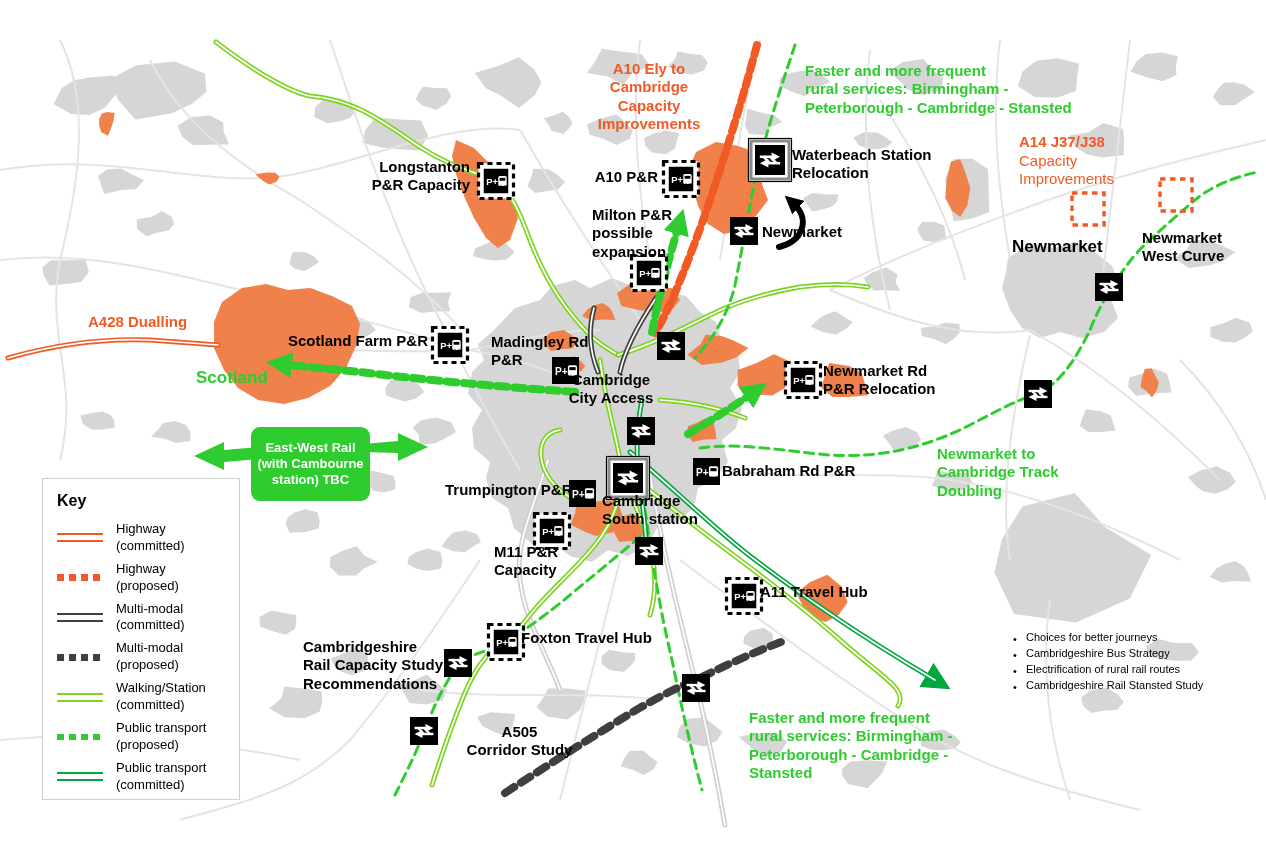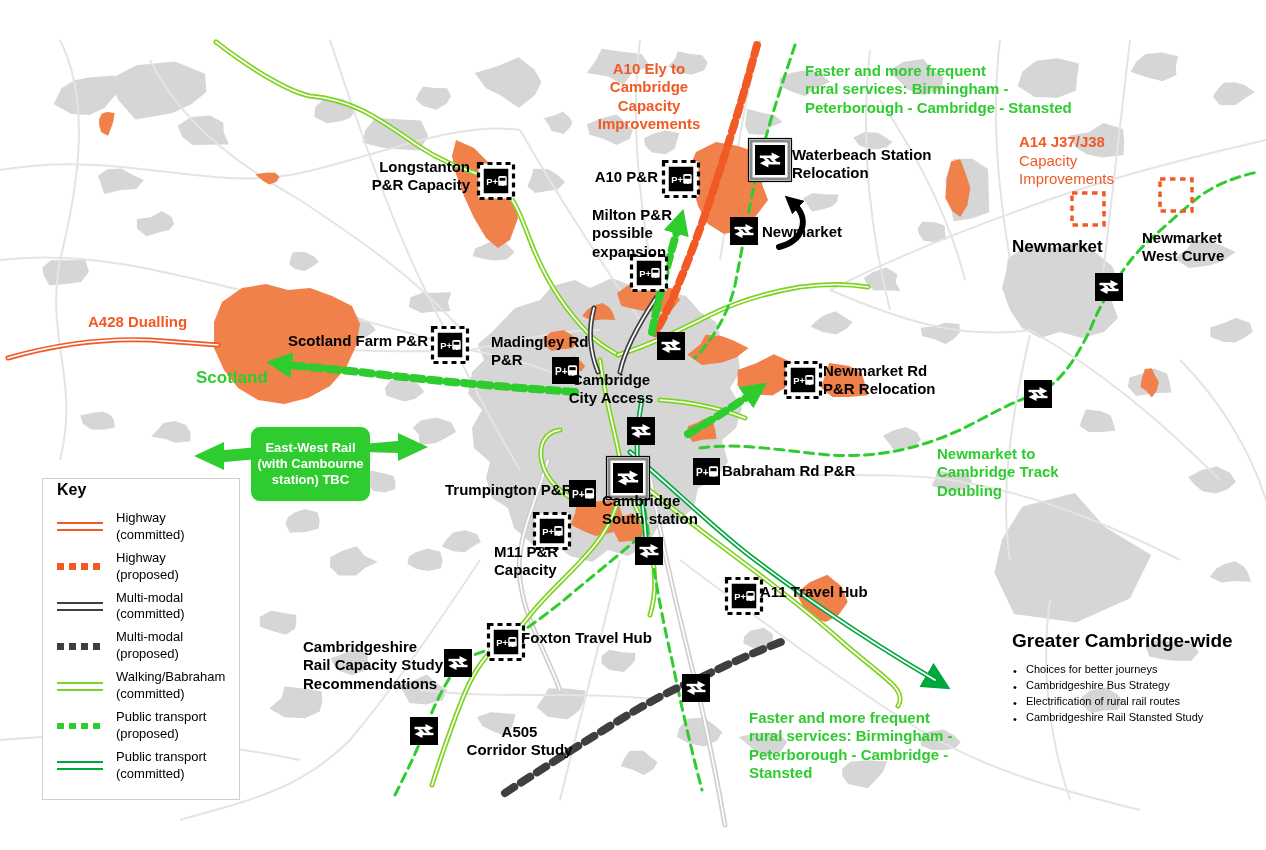--- a/index.html
+++ b/index.html
@@ -28,21 +28,21 @@
   .lbl.g{color:#2ECC2E;}
   .lbl.rt{text-align:right;}
   .lbl.ct{text-align:center;}
   .lbl.s17{font-size:17px;}
   .lbl.reg{font-weight:normal;}
   .ewr-box{position:absolute;left:251px;top:427px;width:119px;height:74px;background:#2ECC2E;
        border-radius:9px;display:flex;align-items:center;justify-content:center;text-align:center;
        color:#fff;font-weight:bold;font-size:13px;line-height:1.25;white-space:pre-line;}
   
   #key{position:absolute;left:42px;top:478px;width:198px;height:322px;background:#fff;
-       border:1.5px solid #CFCFCF;box-sizing:border-box;padding:2px 14px;}
+       border:1.5px solid #CFCFCF;box-sizing:border-box;padding:13px 14px;}
   #key .ktitle{font-weight:bold;font-size:16px;margin-bottom:11px;}
   .krow{display:flex;align-items:center;margin-bottom:6px;}
   .ksample{width:46px;flex:0 0 46px;margin-right:13px;}
   .klabel{font-size:13px;line-height:1.3;white-space:pre-line;color:#000;}
   .dbl{height:5px;border-top:2.5px solid;border-bottom:2.5px solid;box-sizing:content-box;}
   .dbl.c-hw{border-color:#F15A24;}
   .dbl.c-mm{border-color:#3F3F3F;}
   .dbl.c-wc{border-color:#7ED321;}
   .dbl.c-ptc{border-color:#00A73C;}
   .dash{height:7px;}
@@ -370,37 +370,36 @@
       <div class="klabel">Multi-modal
 (committed)</div>
     </div>
     <div class="krow">
       <div class="ksample dash c-mm"></div>
       <div class="klabel">Multi-modal
 (proposed)</div>
     </div>
     <div class="krow">
       <div class="ksample dbl c-wc"></div>
-      <div class="klabel">Walking/Babraham
+      <div class="klabel">Walking/Station
 (committed)</div>
     </div>
     <div class="krow">
       <div class="ksample dash c-ptp"></div>
       <div class="klabel">Public transport
 (proposed)</div>
     </div>
     <div class="krow">
       <div class="ksample dbl c-ptc"></div>
       <div class="klabel">Public transport
 (committed)</div>
     </div>
   </div>
 
   <div id="panel">
-    <div class="ptitle">Greater Cambridge-wide</div>
     <ul>
       <li>Choices for better journeys</li>
       <li>Cambridgeshire Bus Strategy</li>
       <li>Electrification of rural rail routes</li>
       <li>Cambridgeshire Rail Stansted Study</li>
     </ul>
   </div>
 </div>
 
 </body></html>

